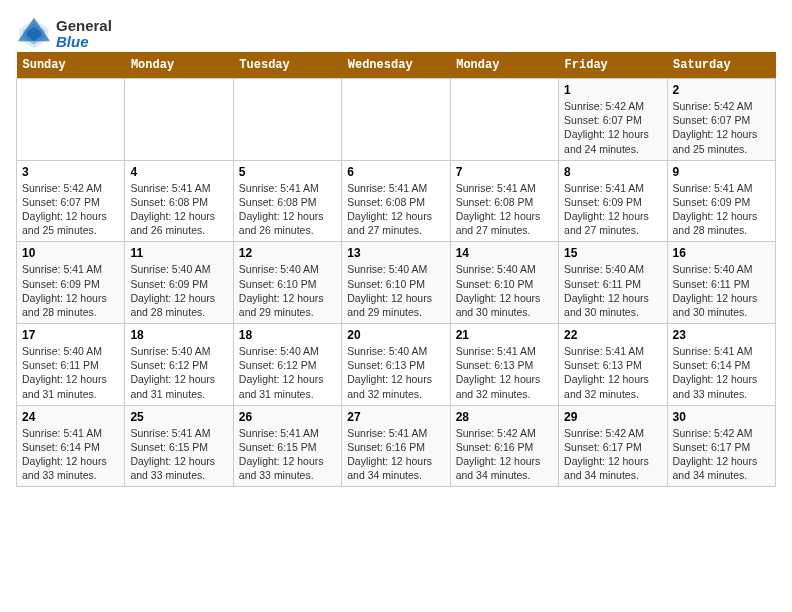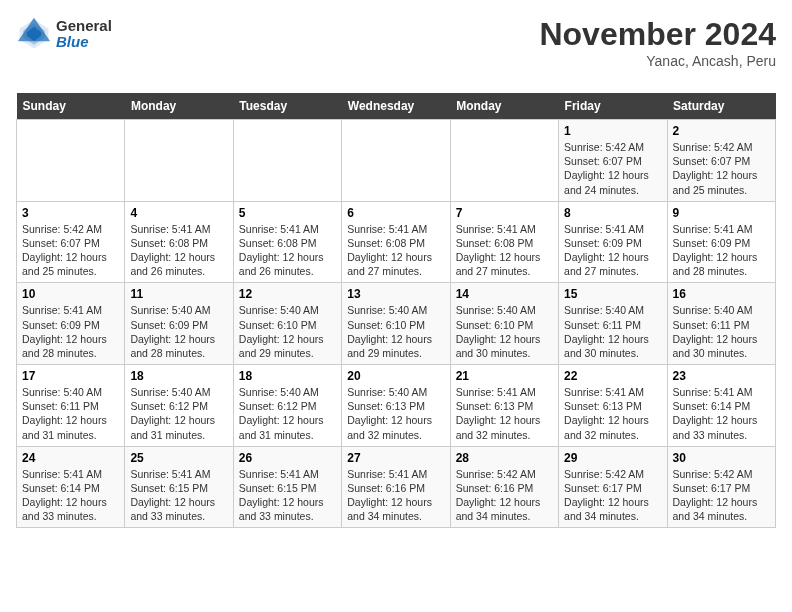--- a/index.html
+++ b/index.html
@@ -7,21 +7,21 @@
       font-family: Arial, sans-serif;
       background: #fff;
       width: 792px;
       min-height: 612px;
       padding: 16px;
     }
     .header {
       display: flex;
       justify-content: space-between;
       align-items: flex-start;
-      margin-bottom: 24px;
+      margin-bottom: 0;
     }
     .logo {
       display: flex;
       align-items: center;
       gap: 4px;
     }
     .logo-text {
       display: flex;
       flex-direction: column;
       line-height: 1.1;
@@ -52,26 +52,27 @@
     .location {
       font-size: 14px;
       color: #555;
     }
     table {
       width: 100%;
       border-collapse: collapse;
       font-size: 11px;
     }
     thead tr th {
-      background-color: #404040;
+      background-color: #a16207;
       color: #fff;
       text-align: left;
       padding: 6px 6px;
       font-size: 12px;
       font-weight: bold;
+      font-family: Liberation Mono, monospace;
     }
     tbody tr td {
       border: 1px solid #ccc;
       vertical-align: top;
       padding: 4px 5px;
       height: 80px;
       width: calc(100% / 7);
       background: #fff;
     }
     tbody tr:nth-child(odd) td {
@@ -101,24 +102,20 @@
       <polygon points="20,4 36,14 36,26 20,36 4,26 4,14" fill="#1a6bb5" opacity="0.15"></polygon>
       <polygon points="20,8 32,16 32,24 20,32 8,24 8,16" fill="#1a6bb5" opacity="0.3"></polygon>
       <polygon points="20,12 28,18 28,22 20,28 12,22 12,18" fill="#1a6bb5"></polygon>
       <path d="M20,2 L38,28 L2,28 Z" fill="#1a6bb5" opacity="0.7"></path>
     </svg>
     <div class="logo-text">
       <span class="logo-general">General</span>
       <span class="logo-blue">Blue</span>
     </div>
   </div>
-  <div class="title-block">
-    <div class="month-title">November 2024</div>
-    <div class="location">Yanac, Ancash, Peru</div>
-  </div>
 </div>
 
 <table>
   <thead>
     <tr>
     <th>Sunday</th>
         <th>Monday</th>
         <th>Tuesday</th>
         <th>Wednesday</th>
         <th>Monday</th>

